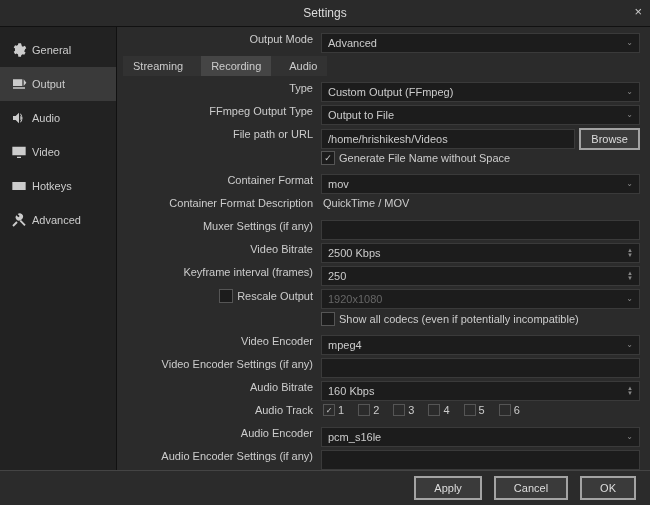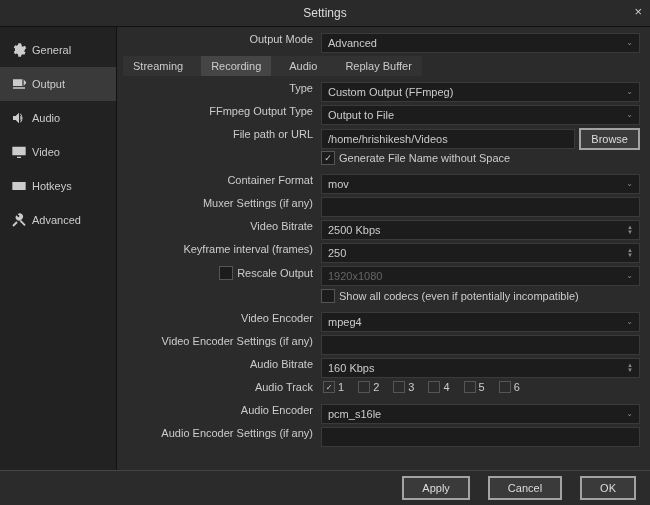--- a/index.html
+++ b/index.html
@@ -21,21 +21,21 @@
 .spin{display:flex;align-items:center;justify-content:space-between}
 .spin .arrows{display:flex;flex-direction:column;font-size:6px;line-height:5px;color:#888}
 .input.disabled{color:#666}
 .tabs{display:flex;gap:8px;margin:2px 0 6px 0;background:#323232;width:fit-content}
 .tab{padding:4px 10px;background:#323232;color:#ccc;cursor:pointer;font-size:11px}
 .tab.active{background:#454545}
 .checkbox{display:flex;align-items:center;gap:4px;font-size:11px}
 .checkbox .box{width:12px;height:12px;border:1px solid #555;background:#1c1c1c;display:flex;align-items:center;justify-content:center;font-size:9px}
 .plain-text{color:#ccc;font-size:11px;padding-left:2px}
 .btn{background:#3a3a3a;border:2px solid #a3a3a3;color:#ddd;height:18px;padding:0 10px;font-size:11px;cursor:pointer;display:flex;align-items:center}
-.footer{height:34px;background:#2b2b2b;border-top:1px solid #444;display:flex;justify-content:flex-end;align-items:center;gap:18px;padding-right:14px}
+.footer{height:34px;background:#2b2b2b;border-top:1px solid #444;display:flex;justify-content:flex-end;align-items:center;gap:12px;padding-right:14px}
 .footer .btn{height:20px;padding:0 18px}
 .tracks{display:flex;gap:14px;align-items:center;padding-left:2px}
 .track-check{display:flex;align-items:center;gap:3px}
 .track-check .box{width:10px;height:10px;border:1px solid #555;display:flex;align-items:center;justify-content:center;font-size:8px}
 svg{fill:#ccc}
 </style>
 </head>
 <body>
 
 <div class="titlebar">
@@ -103,21 +103,20 @@
             <span>Advanced</span>
             <span class="caret">⌄</span>
           </div>
         </div>
     </div>
 
     <div class="tabs">
       <div class="tab">Streaming</div>
       <div class="tab active">Recording</div>
       <div class="tab">Audio</div>
-      <div class="tab">Replay Buffer</div>
     </div>
 
     <div class="row">
       <div class="label">Type</div>
       <div class="field">
           <div class="select">
             <span>Custom Output (FFmpeg)</span>
             <span class="caret">⌄</span>
           </div>
         </div>
@@ -147,20 +146,26 @@
           </div>
         </div>
     </div>
     <div class="row">
       <div class="label">Container Format</div>
       <div class="field">
           <div class="select">
             <span>mov</span>
             <span class="caret">⌄</span>
           </div>
+        </div>
+    </div>
+    <div class="row">
+      <div class="label">Container Format Description</div>
+      <div class="field">
+          <span class="plain-text">QuickTime / MOV</span>
         </div>
     </div>
     <div class="row">
       <div class="label">Muxer Settings (if any)</div>
       <div class="field">
           <div class="input"></div>
         </div>
     </div>
     <div class="row">
       <div class="label">Video Bitrate</div>

